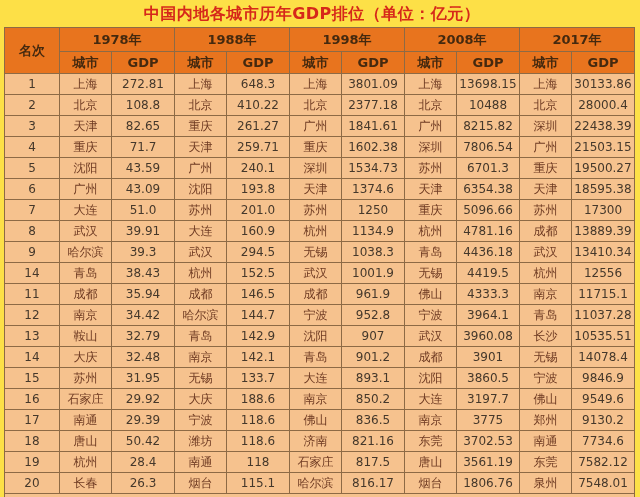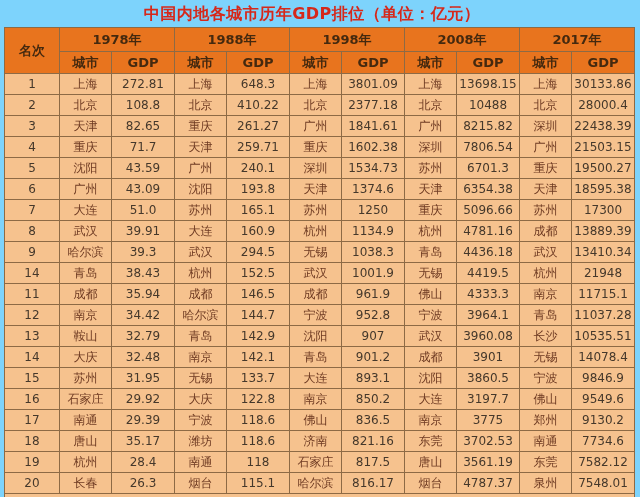--- a/index.html
+++ b/index.html
@@ -7,21 +7,21 @@
     padding: 0;
     width: 640px;
     height: 497px;
     overflow: hidden;
     font-family: "DejaVu Sans", "Liberation Sans", sans-serif;
   }
   .frame {
     width: 640px;
     height: 497px;
     box-sizing: border-box;
-    background: #7dd3fc;
+    background: #fde047;
     padding: 0 20px 6px 4px;
     display: flex;
     flex-direction: column;
   }
   .title {
     height: 27px;
     line-height: 27px;
     text-align: center;
     font-size: 16px;
     font-weight: bold;
@@ -184,21 +184,21 @@
           <td class="city">天津</td>
           <td class="gdp">6354.38</td>
           <td class="city">天津</td>
           <td class="gdp">18595.38</td>
         </tr>
         <tr>
           <td class="rank">7</td>
           <td class="city">大连</td>
           <td class="gdp">51.0</td>
           <td class="city">苏州</td>
-          <td class="gdp">165.1</td>
+          <td class="gdp">201.0</td>
           <td class="city">苏州</td>
           <td class="gdp">1250</td>
           <td class="city">重庆</td>
           <td class="gdp">5096.66</td>
           <td class="city">苏州</td>
           <td class="gdp">17300</td>
         </tr>
         <tr>
           <td class="rank">8</td>
           <td class="city">武汉</td>
@@ -229,21 +229,21 @@
           <td class="rank">14</td>
           <td class="city">青岛</td>
           <td class="gdp">38.43</td>
           <td class="city">杭州</td>
           <td class="gdp">152.5</td>
           <td class="city">武汉</td>
           <td class="gdp">1001.9</td>
           <td class="city">无锡</td>
           <td class="gdp">4419.5</td>
           <td class="city">杭州</td>
-          <td class="gdp">21948</td>
+          <td class="gdp">12556</td>
         </tr>
         <tr>
           <td class="rank">11</td>
           <td class="city">成都</td>
           <td class="gdp">35.94</td>
           <td class="city">成都</td>
           <td class="gdp">146.5</td>
           <td class="city">成都</td>
           <td class="gdp">961.9</td>
           <td class="city">佛山</td>
@@ -301,21 +301,21 @@
           <td class="city">沈阳</td>
           <td class="gdp">3860.5</td>
           <td class="city">宁波</td>
           <td class="gdp">9846.9</td>
         </tr>
         <tr>
           <td class="rank">16</td>
           <td class="city">石家庄</td>
           <td class="gdp">29.92</td>
           <td class="city">大庆</td>
-          <td class="gdp">122.8</td>
+          <td class="gdp">188.6</td>
           <td class="city">南京</td>
           <td class="gdp">850.2</td>
           <td class="city">大连</td>
           <td class="gdp">3197.7</td>
           <td class="city">佛山</td>
           <td class="gdp">9549.6</td>
         </tr>
         <tr>
           <td class="rank">17</td>
           <td class="city">南通</td>
@@ -325,21 +325,21 @@
           <td class="city">佛山</td>
           <td class="gdp">836.5</td>
           <td class="city">南京</td>
           <td class="gdp">3775</td>
           <td class="city">郑州</td>
           <td class="gdp">9130.2</td>
         </tr>
         <tr>
           <td class="rank">18</td>
           <td class="city">唐山</td>
-          <td class="gdp">35.17</td>
+          <td class="gdp">50.42</td>
           <td class="city">潍坊</td>
           <td class="gdp">118.6</td>
           <td class="city">济南</td>
           <td class="gdp">821.16</td>
           <td class="city">东莞</td>
           <td class="gdp">3702.53</td>
           <td class="city">南通</td>
           <td class="gdp">7734.6</td>
         </tr>
         <tr>
@@ -357,21 +357,21 @@
         </tr>
         <tr>
           <td class="rank">20</td>
           <td class="city">长春</td>
           <td class="gdp">26.3</td>
           <td class="city">烟台</td>
           <td class="gdp">115.1</td>
           <td class="city">哈尔滨</td>
           <td class="gdp">816.17</td>
           <td class="city">烟台</td>
-          <td class="gdp">4787.37</td>
+          <td class="gdp">1806.76</td>
           <td class="city">泉州</td>
           <td class="gdp">7548.01</td>
         </tr>
       </tbody>
     <tfoot>
       <tr>
         <td class="credit" colspan="11">制图：西部城事</td>
       </tr>
     </tfoot>
   </table>

